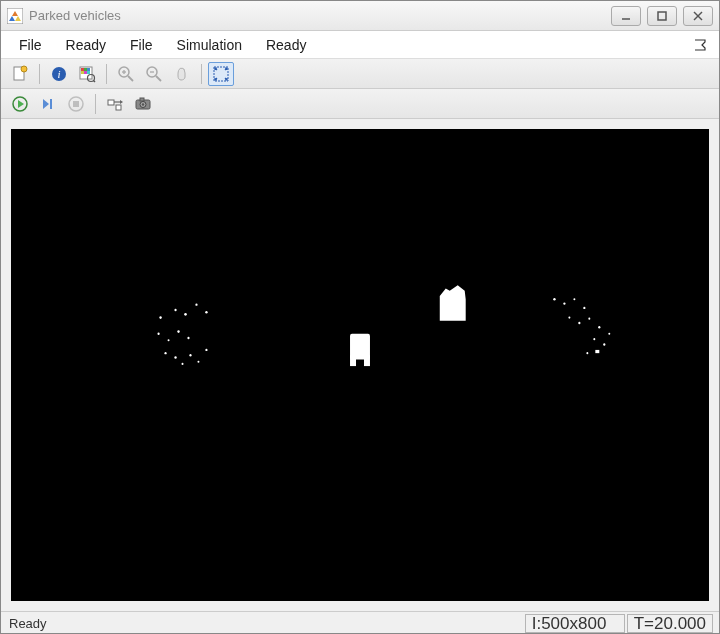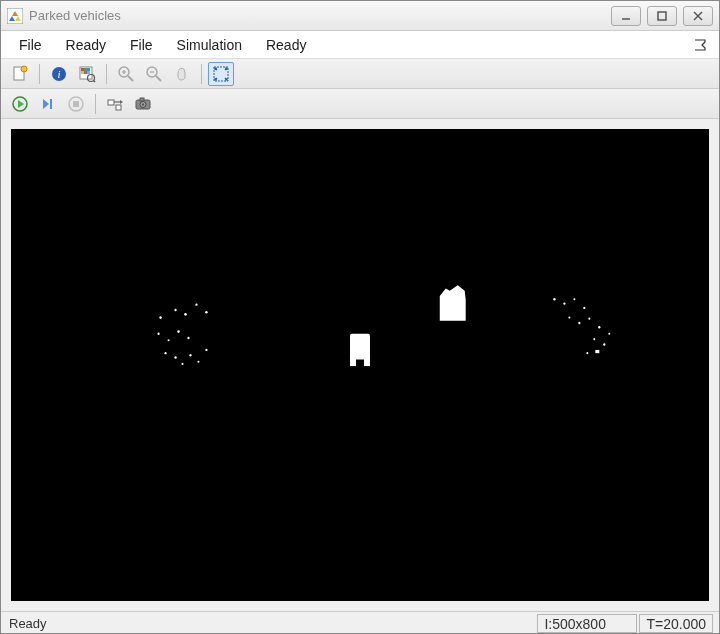--- a/index.html
+++ b/index.html
@@ -111,21 +111,21 @@
     align-items: center;
     padding: 4px 6px;
     font-size: 13px;
     color: #333;
   }
   .status-left { flex: 1; padding-left: 2px; }
   .status-cell {
     border: 1px solid #b5b5b5;
     background: #f0f0f0;
     padding: 1px 6px;
-    font-size: 14px;
+    font-size: 17px;
     margin-left: 2px;
     height: 19px;
     display: flex; align-items: center;
     min-width: 80px;
   }
   .status-cell.time { min-width: 70px; }
   svg { display: block; }
 </style>
 </head>
 <body>

